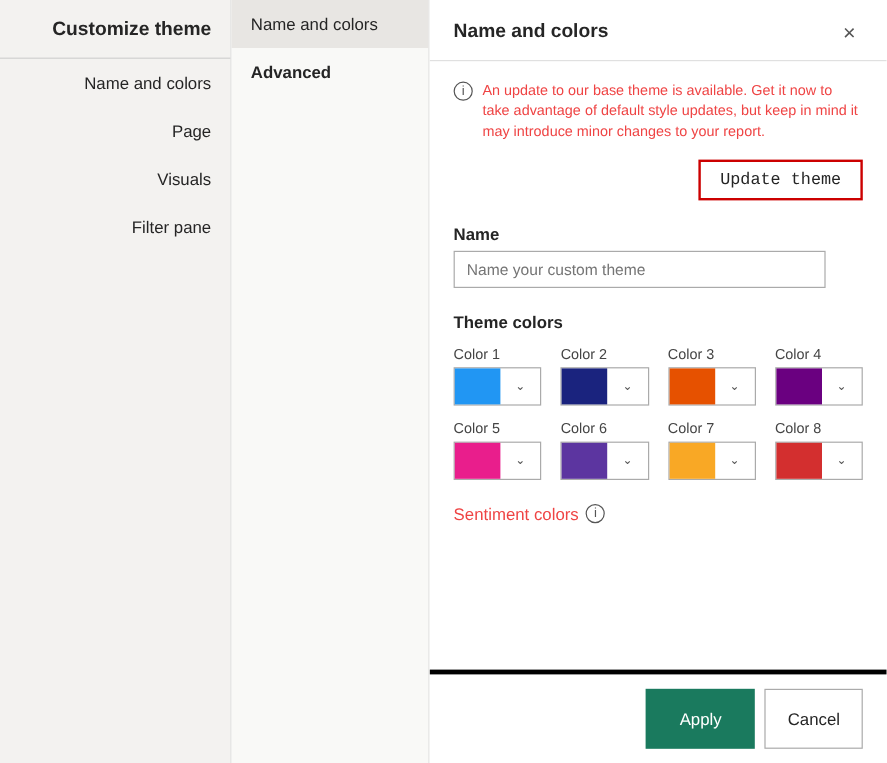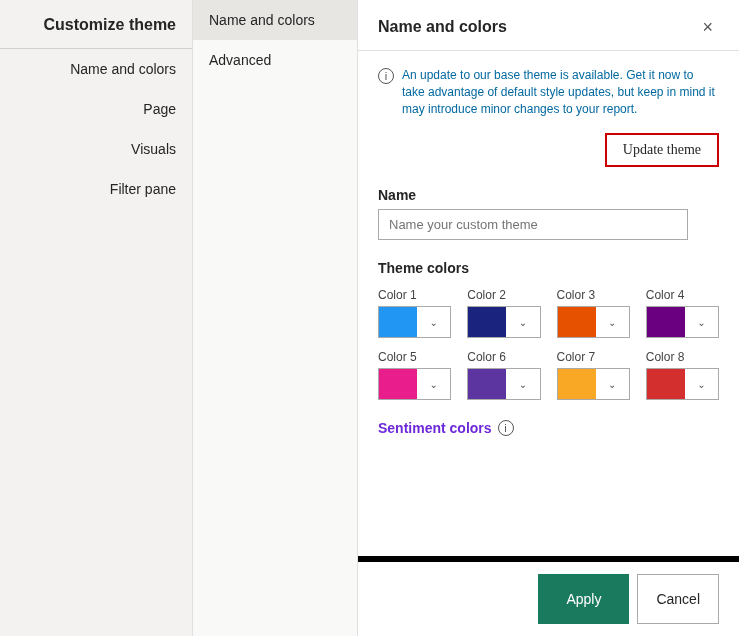--- a/index.html
+++ b/index.html
@@ -43,20 +43,21 @@
       background: #f9f9f7;
       border-right: 1px solid #e0e0e0;
       height: 100%;
       flex-shrink: 0;
     }
     .tab-item {
       padding: 12px 16px;
       cursor: pointer;
       font-size: 14px;
       color: #252525;
+      font-weight: bold;
     }
     .tab-item.active {
       background: #e8e6e3;
       font-weight: 500;
     }
 
     
     .main-content {
       flex: 1;
       background: #fff;
@@ -109,37 +110,37 @@
       display: flex;
       align-items: center;
       justify-content: center;
       font-size: 11px;
       color: #555;
       flex-shrink: 0;
       margin-top: 1px;
     }
     .info-text {
       font-size: 12px;
-      color: #0369a1;
+      color: #ef4444;
       line-height: 1.4;
       flex: 1;
     }
 
     
     .update-theme-btn {
       display: block;
       margin-left: auto;
       margin-bottom: 20px;
       padding: 7px 16px;
       border: 2px solid #c00;
       background: #fff;
       color: #252525;
       font-size: 14px;
       cursor: pointer;
-      font-family: Liberation Serif, serif;
+      font-family: Liberation Mono, monospace;
     }
 
     
     .field-label {
       font-size: 14px;
       font-weight: 600;
       color: #252525;
       margin-bottom: 6px;
     }
     .name-input {
@@ -202,42 +203,42 @@
 
     
     .sentiment-colors-row {
       display: flex;
       align-items: center;
       gap: 6px;
       margin-bottom: 12px;
     }
     .sentiment-label {
       font-size: 14px;
-      font-weight: 700;
-      color: #6d28d9;
+      font-weight: 400;
+      color: #ef4444;
     }
     .sentiment-info-icon {
       width: 16px;
       height: 16px;
       border-radius: 50%;
       border: 1.5px solid #555;
       display: flex;
       align-items: center;
       justify-content: center;
       font-size: 11px;
       color: #555;
     }
 
     
     .main-footer {
       padding: 12px 20px;
       display: flex;
       justify-content: flex-end;
       gap: 8px;
-      border-top: 6px solid #000000;
+      border-top: 4px solid #000000;
     }
     .btn-apply {
       background: #1a7a5e;
       color: #fff;
       border: none;
       padding: 9px 28px;
       font-size: 14px;
       cursor: pointer;
       font-family: 'Segoe UI', Arial, sans-serif;
     }

